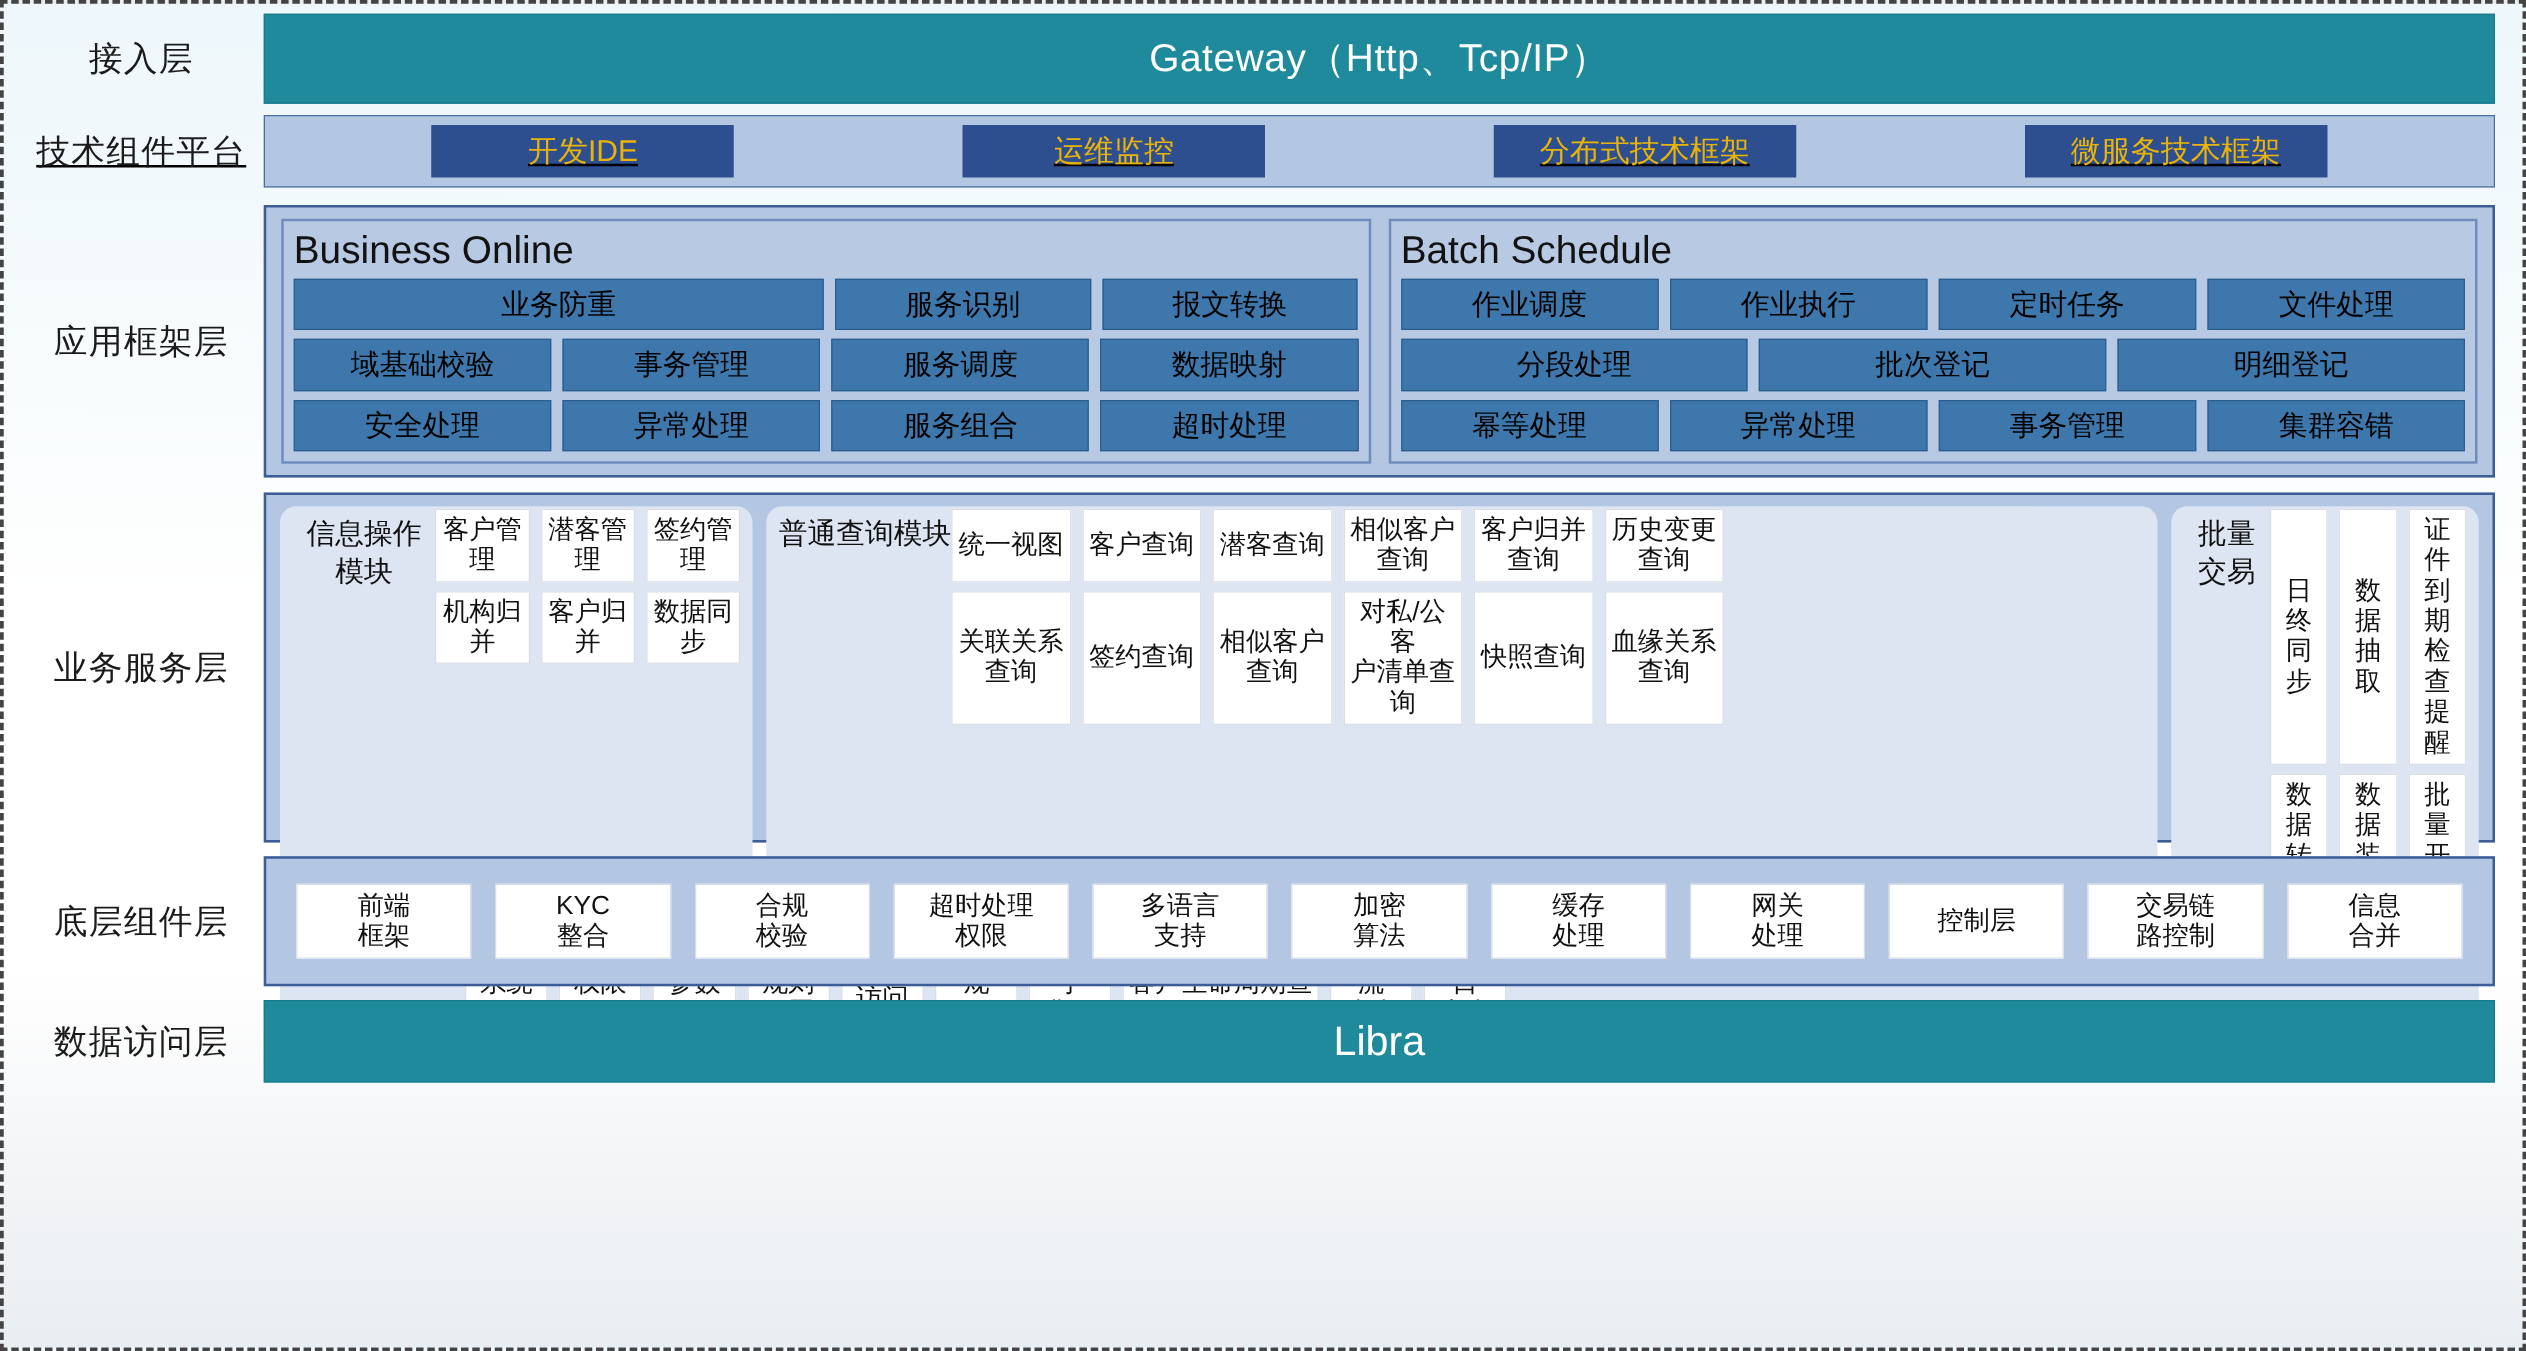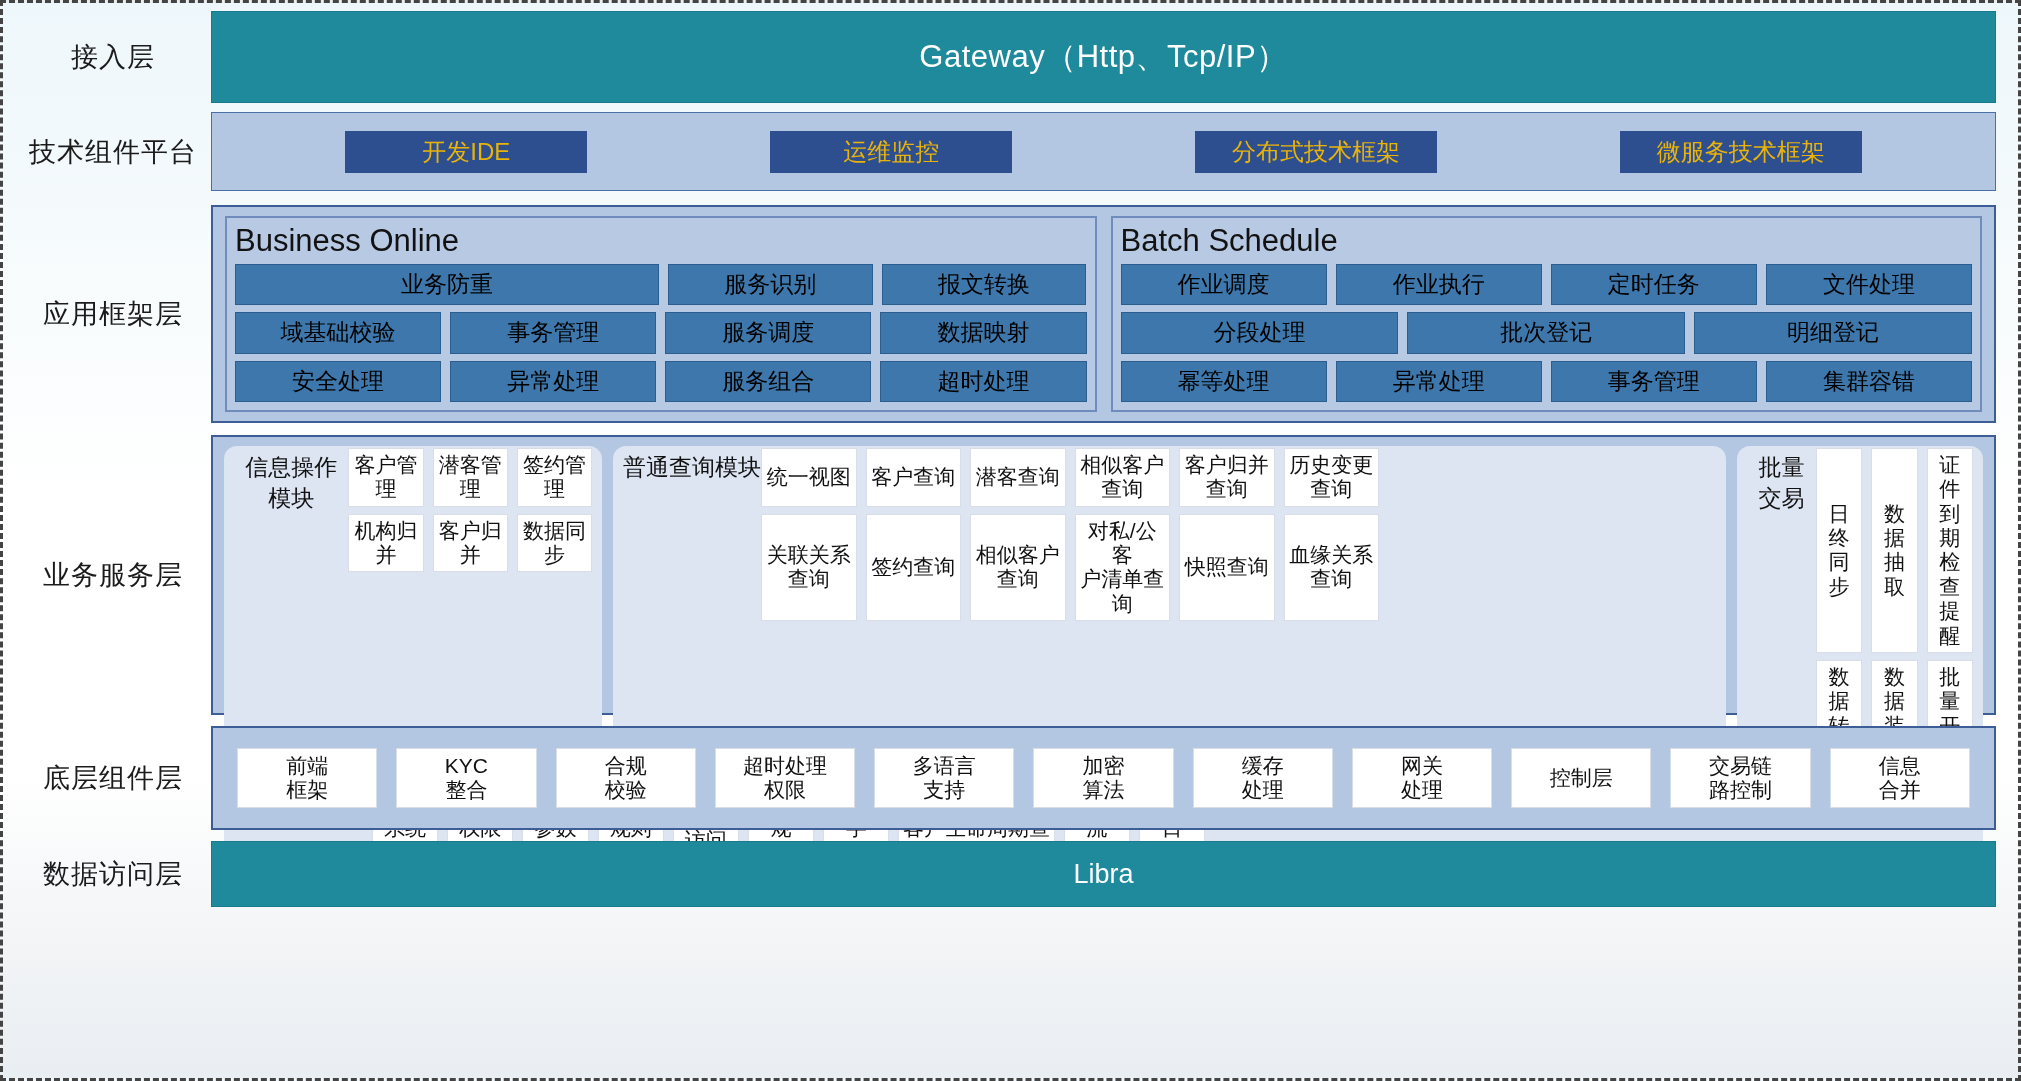--- a/index.html
+++ b/index.html
@@ -26,24 +26,24 @@
   }
   .rowbody { flex: 1; display: flex; }
 
   
   .gateway {
     flex: 1; background: #1e8a9c;
     display: flex; align-items: center; justify-content: center;
     color: #ffffff; font-size: 31px; letter-spacing: .5px;
     border: 1px solid #177b8c;
   }
-  .row-gateway { height: 92px; margin-bottom: 9px; }
-
-  
-  .row-tech { height: 79px; margin-bottom: 14px; }
+  .row-gateway { height: 72px; margin-bottom: 9px; }
+
+  
+  .row-tech { height: 58px; margin-bottom: 14px; text-decoration: underline; }
   .techband {
     flex: 1; background: #b4c7e2; border: 1px solid #4a6fa5;
     display: flex; align-items: center; justify-content: space-around;
     padding: 0 42px;
   }
   .techbtn {
     background: #2e4f8f; color: #eab308; font-size: 24px;
     height: 42px; min-width: 242px;
     display: flex; align-items: center; justify-content: center;
   }
@@ -111,21 +111,21 @@
     color: #111; font-size: 21px; line-height: 1.16;
     display: flex; align-items: center; justify-content: center;
     text-align: center; flex: 1; height: 60px; white-space: pre-line;
   }
 
   
   .row-data { height: 66px; }
   .databar {
     flex: 1; background: #1e8a9c; border: 1px solid #177b8c;
     display: flex; align-items: center; justify-content: center;
-    color: #ffffff; font-size: 27px;
+    color: #ffffff; font-size: 33px;
   }
 </style>
 </head>
 <body>
 
 <div id="root">
 
   <div class="row row-gateway">
     <div class="rowlabel">接入层</div>
     <div class="rowbody">

